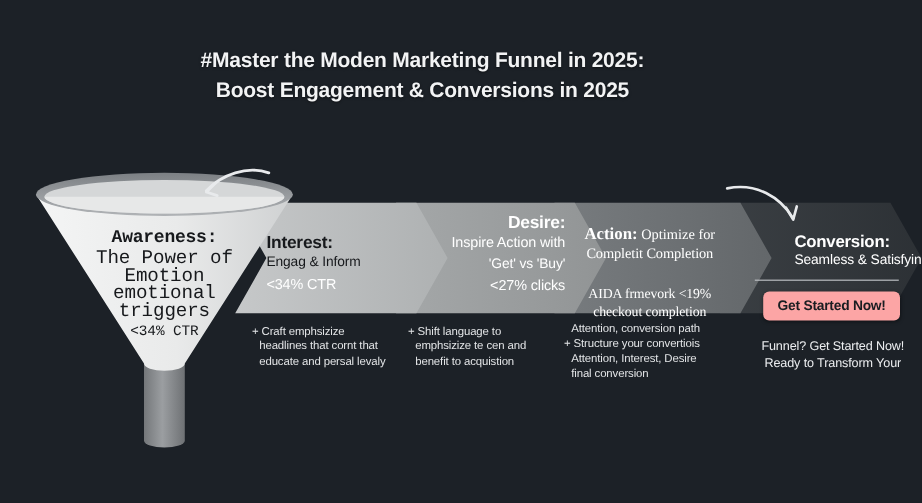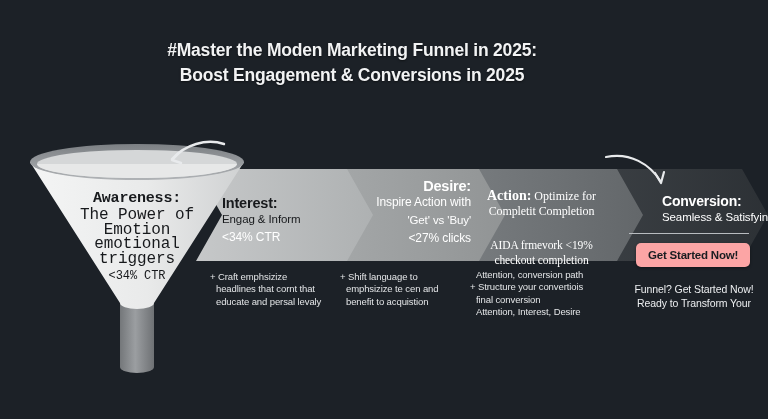--- a/index.html
+++ b/index.html
@@ -216,22 +216,22 @@
 
   <div class="bullets bullets-desire">
     <div class="b-line">+ Shift language to</div>
     <div class="b-line b-indent">emphsizize te cen and</div>
     <div class="b-line b-indent">benefit to acquistion</div>
   </div>
 
   <div class="bullets bullets-action">
     <div class="b-line b-indent">Attention, conversion path</div>
     <div class="b-line">+ Structure your convertiois</div>
+    <div class="b-line b-indent">Attention, Interest, Desire</div>
     <div class="b-line b-indent">final conversion</div>
-    <div class="b-line b-indent">Attention, Interest, Desire</div>
   </div>
 
   <div class="cta-divider"></div>
   <button class="cta-button">Get Started Now!</button>
   <div class="cta-note">
     <div>Funnel? Get Started Now!</div>
     <div>Ready to Transform Your</div>
   </div>
 
 </div>

